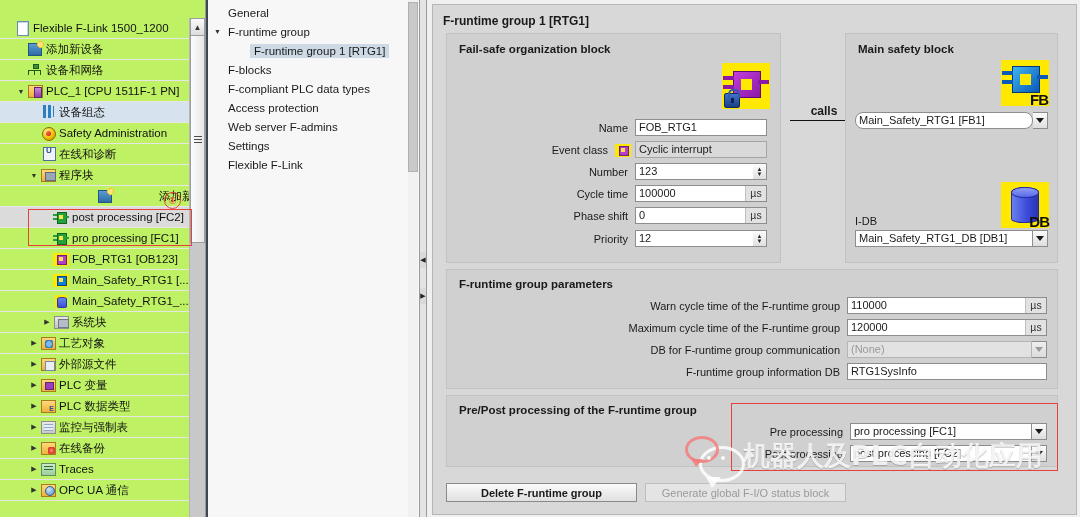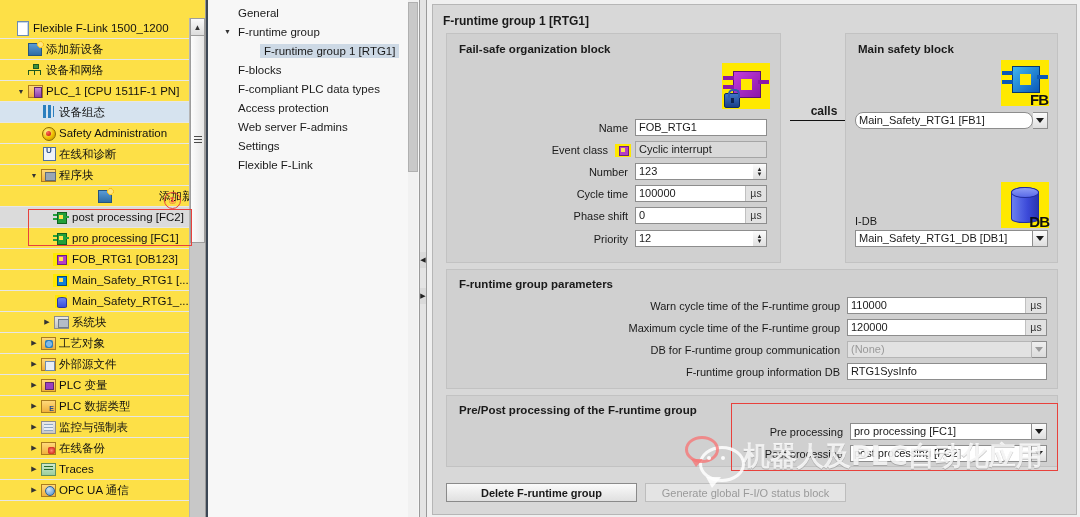--- a/index.html
+++ b/index.html
@@ -6,21 +6,21 @@
   body{
     width:1080px;height:517px;overflow:hidden;
     font-family:"Liberation Sans","DejaVu Sans",sans-serif;
     font-size:11px;color:#1a1a1a;background:#f0f0f0;
     -webkit-font-smoothing:antialiased;
   }
   .app{position:relative;width:1080px;height:517px;display:flex;}
 
   
   .tree-panel{
-    position:relative;width:205px;height:517px;background:#fde047;
+    position:relative;width:205px;height:517px;background:#bef264;
     border-right:1px solid #9a9a9a;overflow:hidden;flex:0 0 205px;
   }
   .tree-rows{position:absolute;top:18px;left:0;right:0;}
   .trow{
     height:20px;display:flex;align-items:center;
     border-bottom:1px solid #e6e6e6;padding-left:2px;
     white-space:nowrap;font-size:11.5px;color:#111;
   }
   .trow.sel{background:#d6e3ef;}
   .trow.sel2{background:#dbdbdb;}
@@ -120,21 +120,21 @@
   .ts-thumb{position:absolute;top:17px;left:0;width:15px;height:208px;
      background:linear-gradient(90deg,#fdfdfd,#e6e6e6);border:1px solid #9d9d9d;box-sizing:border-box;}
   .ts-grip{position:absolute;top:50%;left:3px;width:8px;height:7px;margin-top:-3px;
      background:repeating-linear-gradient(#4a4a4a 0 1px,transparent 1px 3px);}
 
   
   .navwrap{position:relative;flex:0 0 213px;width:213px;height:517px;background:#f7f7f7;
     border-left:2px solid #3c4755;box-sizing:border-box;}
   .nav-list{padding-top:3px;}
   .nrow{height:19px;display:flex;align-items:center;font-size:11.5px;color:#1a1a1a;
-    padding-left:16px;white-space:nowrap;}
+    padding-left:6px;white-space:nowrap;}
   .nrow .ntw{width:12px;flex:0 0 12px;font-size:7px;color:#333;display:flex;align-items:center;}
   .nrow .nlabel{padding-left:2px;}
   .nrow.child .nlabel{margin-left:24px;}
   .nrow.sel .nlabel{background:#cdd9e5;padding:1px 4px;}
   .nav-scroll{position:absolute;top:0;right:1px;width:10px;height:517px;background:#f1f1f1;}
   .nav-thumb{position:absolute;top:2px;left:0;width:10px;height:170px;background:#c9c9c9;border:1px solid #b0b0b0;box-sizing:border-box;}
 
   
   .splitter{position:relative;flex:0 0 8px;width:8px;height:517px;background:#e4e4e4;border-left:1px solid #9a9a9a;border-right:1px solid #9a9a9a;box-sizing:border-box;}
   .sp-arrow{position:absolute;left:0;width:6px;height:16px;background:#dadada;

